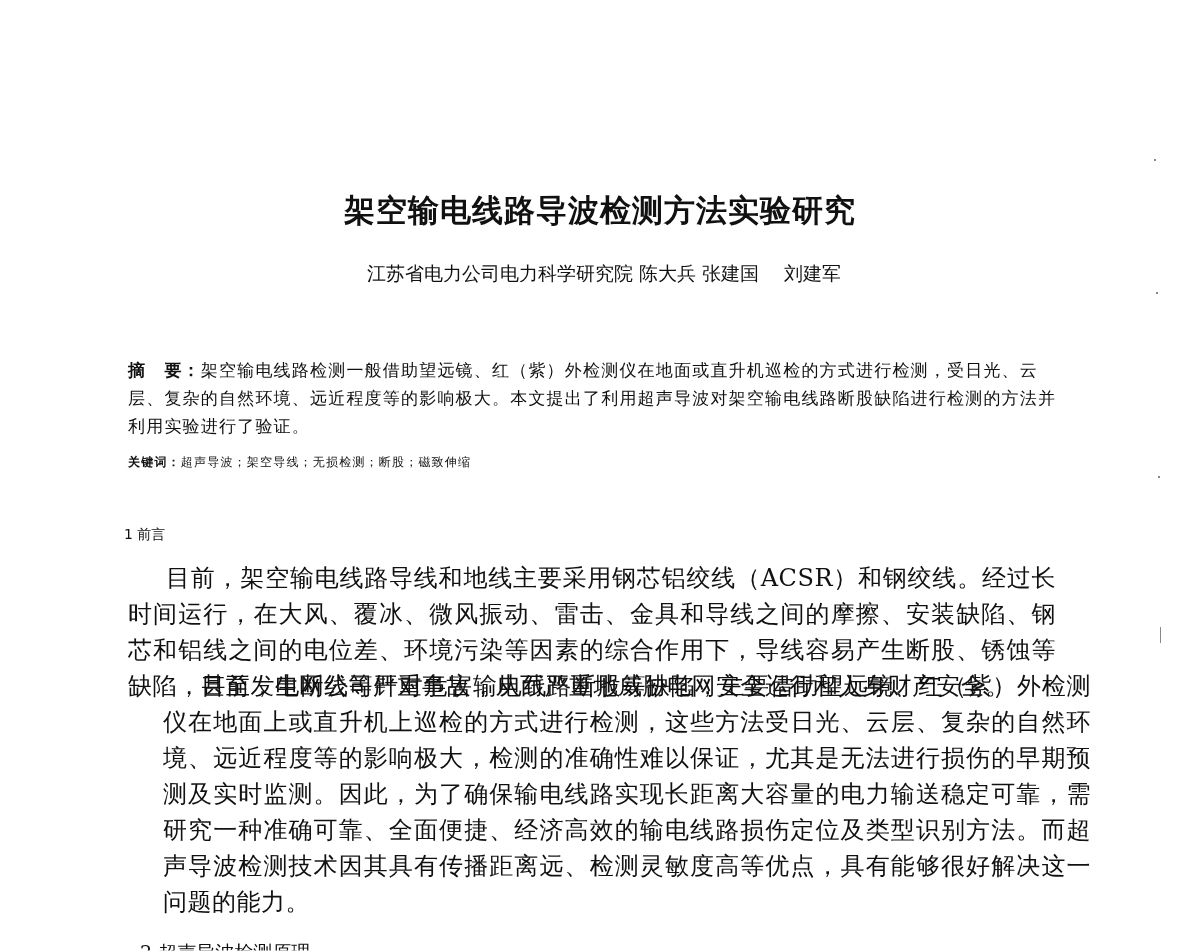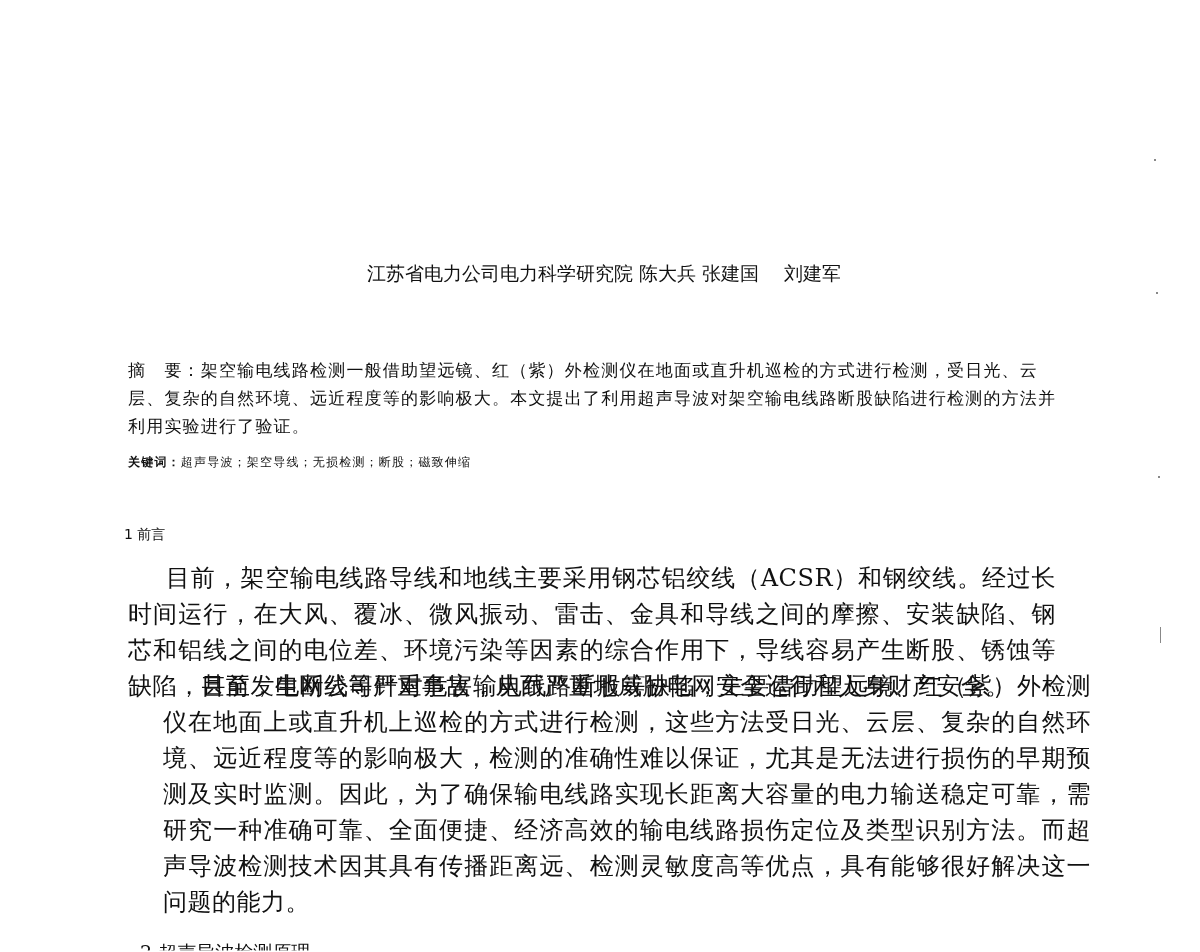--- a/index.html
+++ b/index.html
@@ -18,21 +18,21 @@
   .affil {
     position: absolute; left: 0; width: 1200px; text-align: center;
     font-size: 19px;
   }
   .affil1 { top: 261px; padding-left: 4px; }
   .affil2 { top: 293px; }
   .abstract {
     position: absolute; left: 128px; width: 930px; top: 356px;
     font-size: 17px; line-height: 28px; letter-spacing: 1.2px;
   }
-  .abstract .lbl { font-weight: normal; }
+  .abstract .lbl { font-weight: bold; }
   .keywords {
     position: absolute; left: 128px; top: 454px; font-size: 12px; letter-spacing: 1.2px;
   }
   .keywords .lbl { font-weight: bold; font-family: "DejaVu Sans", sans-serif; }
   .section {
     position: absolute; left: 124px; top: 526px; font-size: 14px;
     font-family: "DejaVu Sans", "Liberation Sans", sans-serif;
   }
   .body {
     position: absolute; left: 128px; width: 928px; font-size: 24px;
@@ -44,20 +44,21 @@
   .cut {
     position: absolute; left: 140px; top: 940px; font-size: 19px;
     color: #111; clip-path: inset(0 0 60% 0);
   }
   .spec { position: absolute; width: 2px; height: 2px; background: #888; }
 </style>
 </head>
 <body>
 
 <div class="page">
+  <div class="title">架空输电线路导波检测方法实验研究</div>
   <div class="affil affil1">江苏省电力公司电力科学研究院 陈大兵 张建国　 刘建军</div>
 
   <div class="abstract">
     <span class="lbl">摘　要：</span><span>架空输电线路检测一般借助望远镜、红（紫）外检测仪在地面或直升机巡检的方式进行检测，受日光、云层、复杂的自然环境、远近程度等的影响极大。本文提出了利用超声导波对架空输电线路断股缺陷进行检测的方法并利用实验进行了验证。</span>
   </div>
 
   <div class="keywords">
     <span class="lbl">关键词：</span><span>超声导波；架空导线；无损检测；断股；磁致伸缩</span>
   </div>
 

